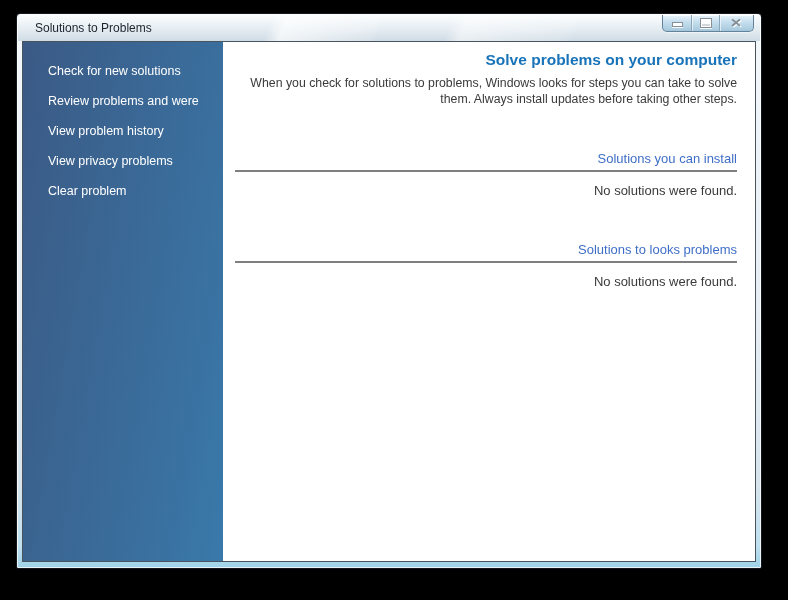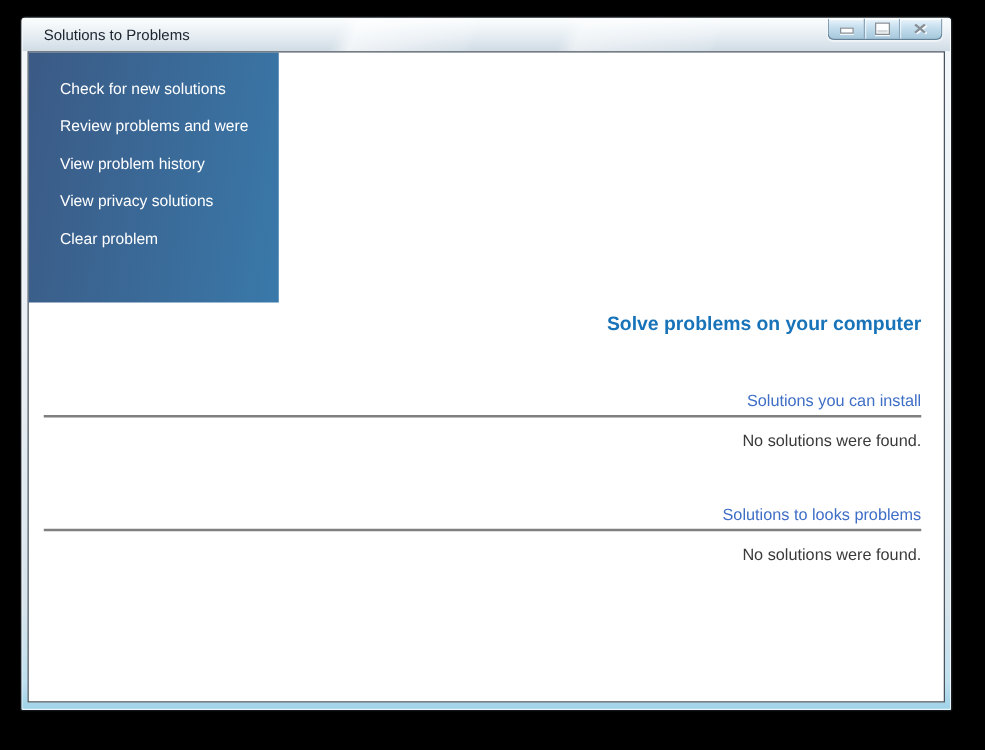--- a/index.html
+++ b/index.html
@@ -93,21 +93,20 @@
   }
 
   
   .content {
     position: absolute;
     left: 5px; right: 5px;
     top: 27px; bottom: 6px;
     border: 1px solid #49545e;
     background: #ffffff;
     display: flex;
-    flex-direction: column;
   }
 
   
   .sidebar {
     width: 200px;
     flex: 0 0 200px;
     background: linear-gradient(100deg, #3b5a85 0%, #3a6f9e 70%, #3979aa 100%);
     padding: 23px 10px 0 25px;
   }
   .sidebar-item {
@@ -178,26 +177,27 @@
       </div>
     </div>
   </div>
 
   <div class="content">
 
     <div class="sidebar">
       <div class="sidebar-item">Check for new solutions</div>
       <div class="sidebar-item">Review problems and were</div>
       <div class="sidebar-item">View problem history</div>
-      <div class="sidebar-item">View privacy solutions</div>
+      <div class="sidebar-item">View privacy problems</div>
       <div class="sidebar-item">Clear problem</div>
     </div>
 
     <div class="main">
       <h1 class="page-title">Solve problems on your computer</h1>
+      <p class="page-desc">When you check for solutions to problems, Windows looks for steps you can take to solve them. Always install updates before taking other steps.</p>
 
       <div class="section">
         <h2 class="section-header">Solutions you can install</h2>
         <div class="section-rule"></div>
         <p class="section-msg">No solutions were found.</p>
       </div>
 
       <div class="section">
         <h2 class="section-header">Solutions to looks problems</h2>
         <div class="section-rule"></div>

